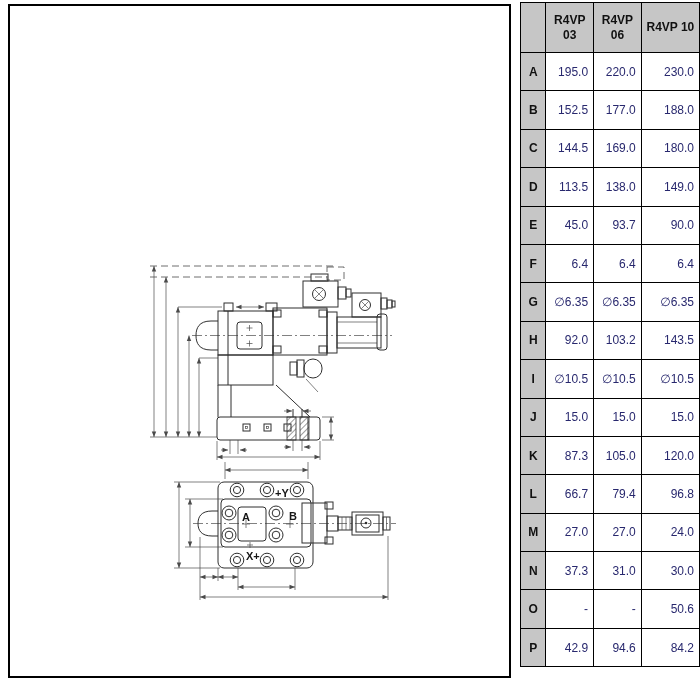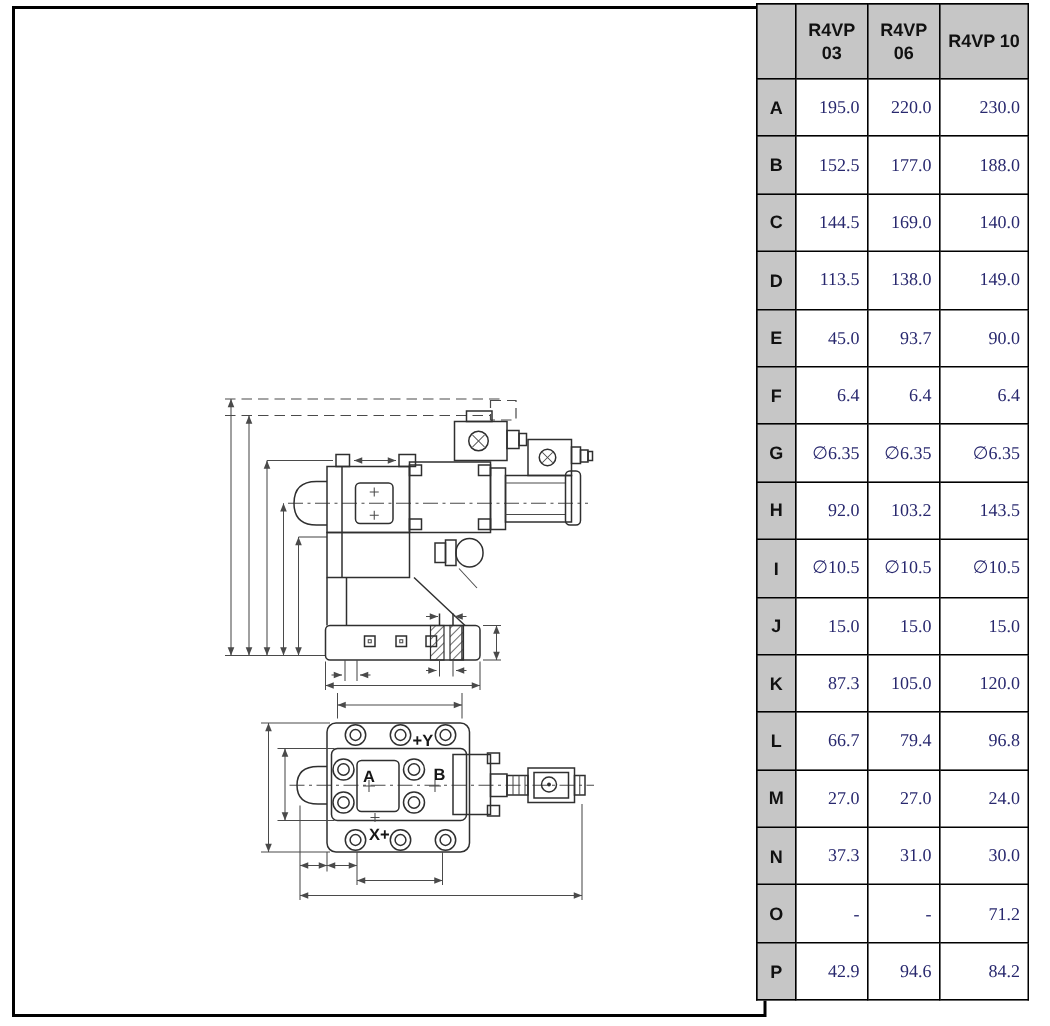--- a/index.html
+++ b/index.html
@@ -7,34 +7,34 @@
     width:700px;height:684px;position:relative;background:#ffffff;
     font-family:"Liberation Sans", sans-serif;overflow:hidden;
   }
   .frame{
     position:absolute;left:8px;top:4px;width:503px;height:674px;
     border:2px solid #000;box-sizing:border-box;background:#fff;
   }
   svg.draw{position:absolute;left:0;top:0;}
   
   table.dims{
-    position:absolute;left:504px;top:2px;border-collapse:collapse;
-    table-layout:fixed;background:#404040;
+    position:absolute;left:520px;top:2px;border-collapse:collapse;
+    table-layout:fixed;background:#fdba74;
   }
   .dims th,.dims td{border:1px solid #000;box-sizing:border-box;}
   .dims thead th{
     height:50px;background:#c6c6c6;font-weight:bold;font-size:12px;
     text-align:center;vertical-align:middle;line-height:1.25;padding:0 3px;color:#111;
   }
   .dims tbody th{
     background:#c6c6c6;font-weight:bold;font-size:12px;text-align:center;color:#111;
   }
   .dims tbody td{
     height:38.4px;font-size:12px;text-align:right;padding:0 5px 0 0;
-    color:#28286e;background:#fff;vertical-align:middle;font-family:Liberation Serif, serif;
+    color:#28286e;background:#fff;vertical-align:middle;
   }
   
   .o{fill:none;stroke:#2f2f2f;stroke-width:1;}
   .t{fill:none;stroke:#4a4a4a;stroke-width:0.7;}
   .cl{fill:none;stroke:#4a4a4a;stroke-width:0.7;stroke-dasharray:10 3 2 3;}
   .dsh{fill:none;stroke:#4a4a4a;stroke-width:0.8;stroke-dasharray:7 4;}
   .lbl{font-family:"Liberation Sans",sans-serif;font-weight:bold;font-size:11px;fill:#161616;}
 </style>
 </head>
 <body>
@@ -268,21 +268,21 @@
       <tr>
         <th>B</th>
         <td>152.5</td>
         <td>177.0</td>
         <td>188.0</td>
       </tr>
       <tr>
         <th>C</th>
         <td>144.5</td>
         <td>169.0</td>
-        <td>140.0</td>
+        <td>180.0</td>
       </tr>
       <tr>
         <th>D</th>
         <td>113.5</td>
         <td>138.0</td>
         <td>149.0</td>
       </tr>
       <tr>
         <th>E</th>
         <td>45.0</td>
@@ -340,21 +340,21 @@
       <tr>
         <th>N</th>
         <td>37.3</td>
         <td>31.0</td>
         <td>30.0</td>
       </tr>
       <tr>
         <th>O</th>
         <td>-</td>
         <td>-</td>
-        <td>71.2</td>
+        <td>50.6</td>
       </tr>
       <tr>
         <th>P</th>
         <td>42.9</td>
         <td>94.6</td>
         <td>84.2</td>
       </tr>
     </tbody>
 </table>
 

